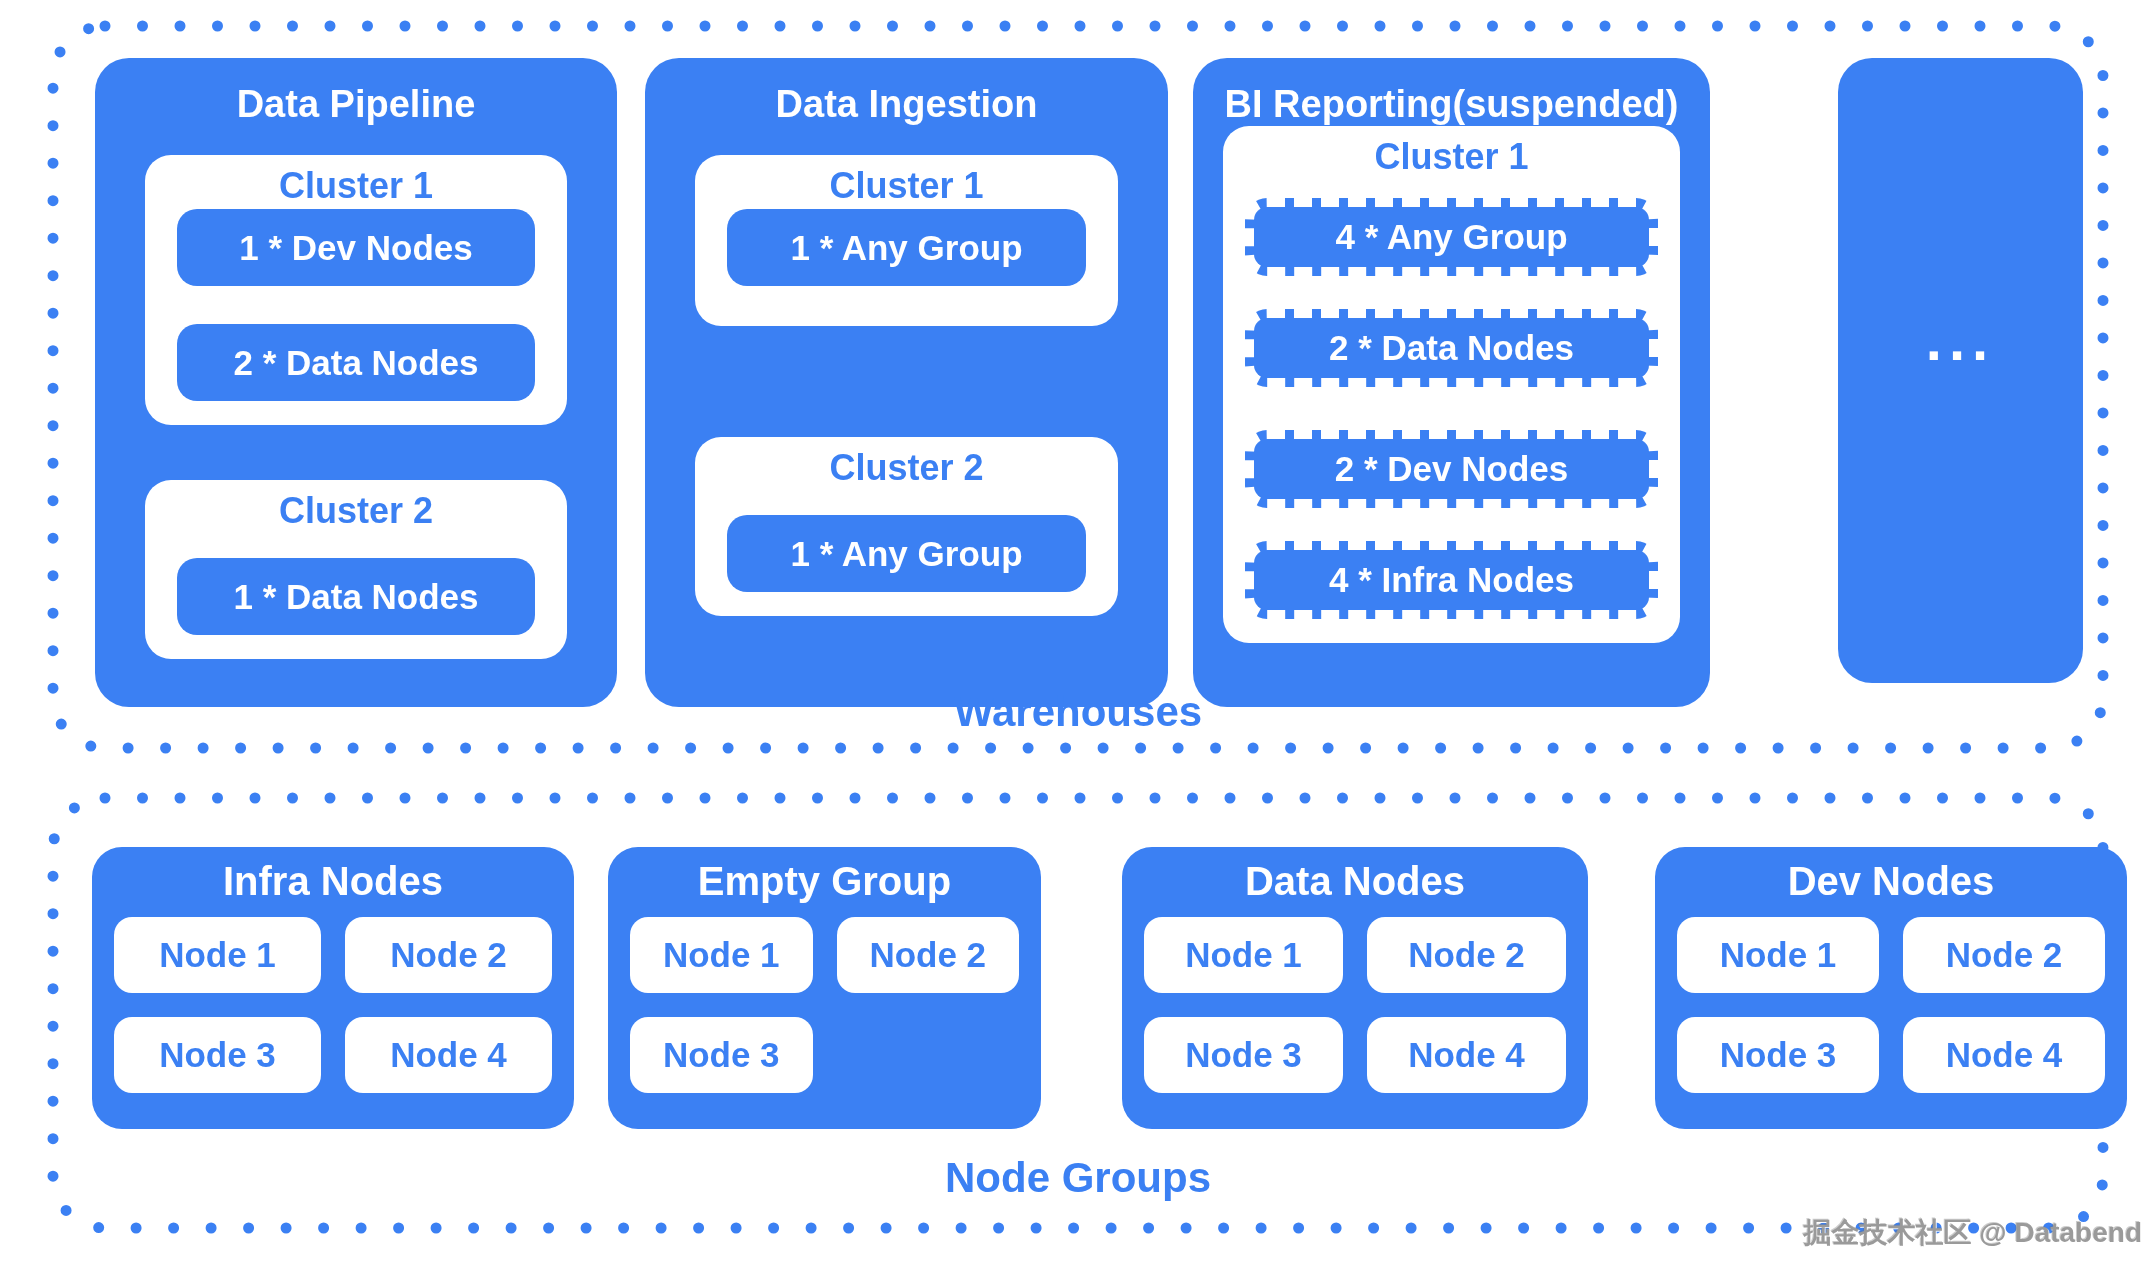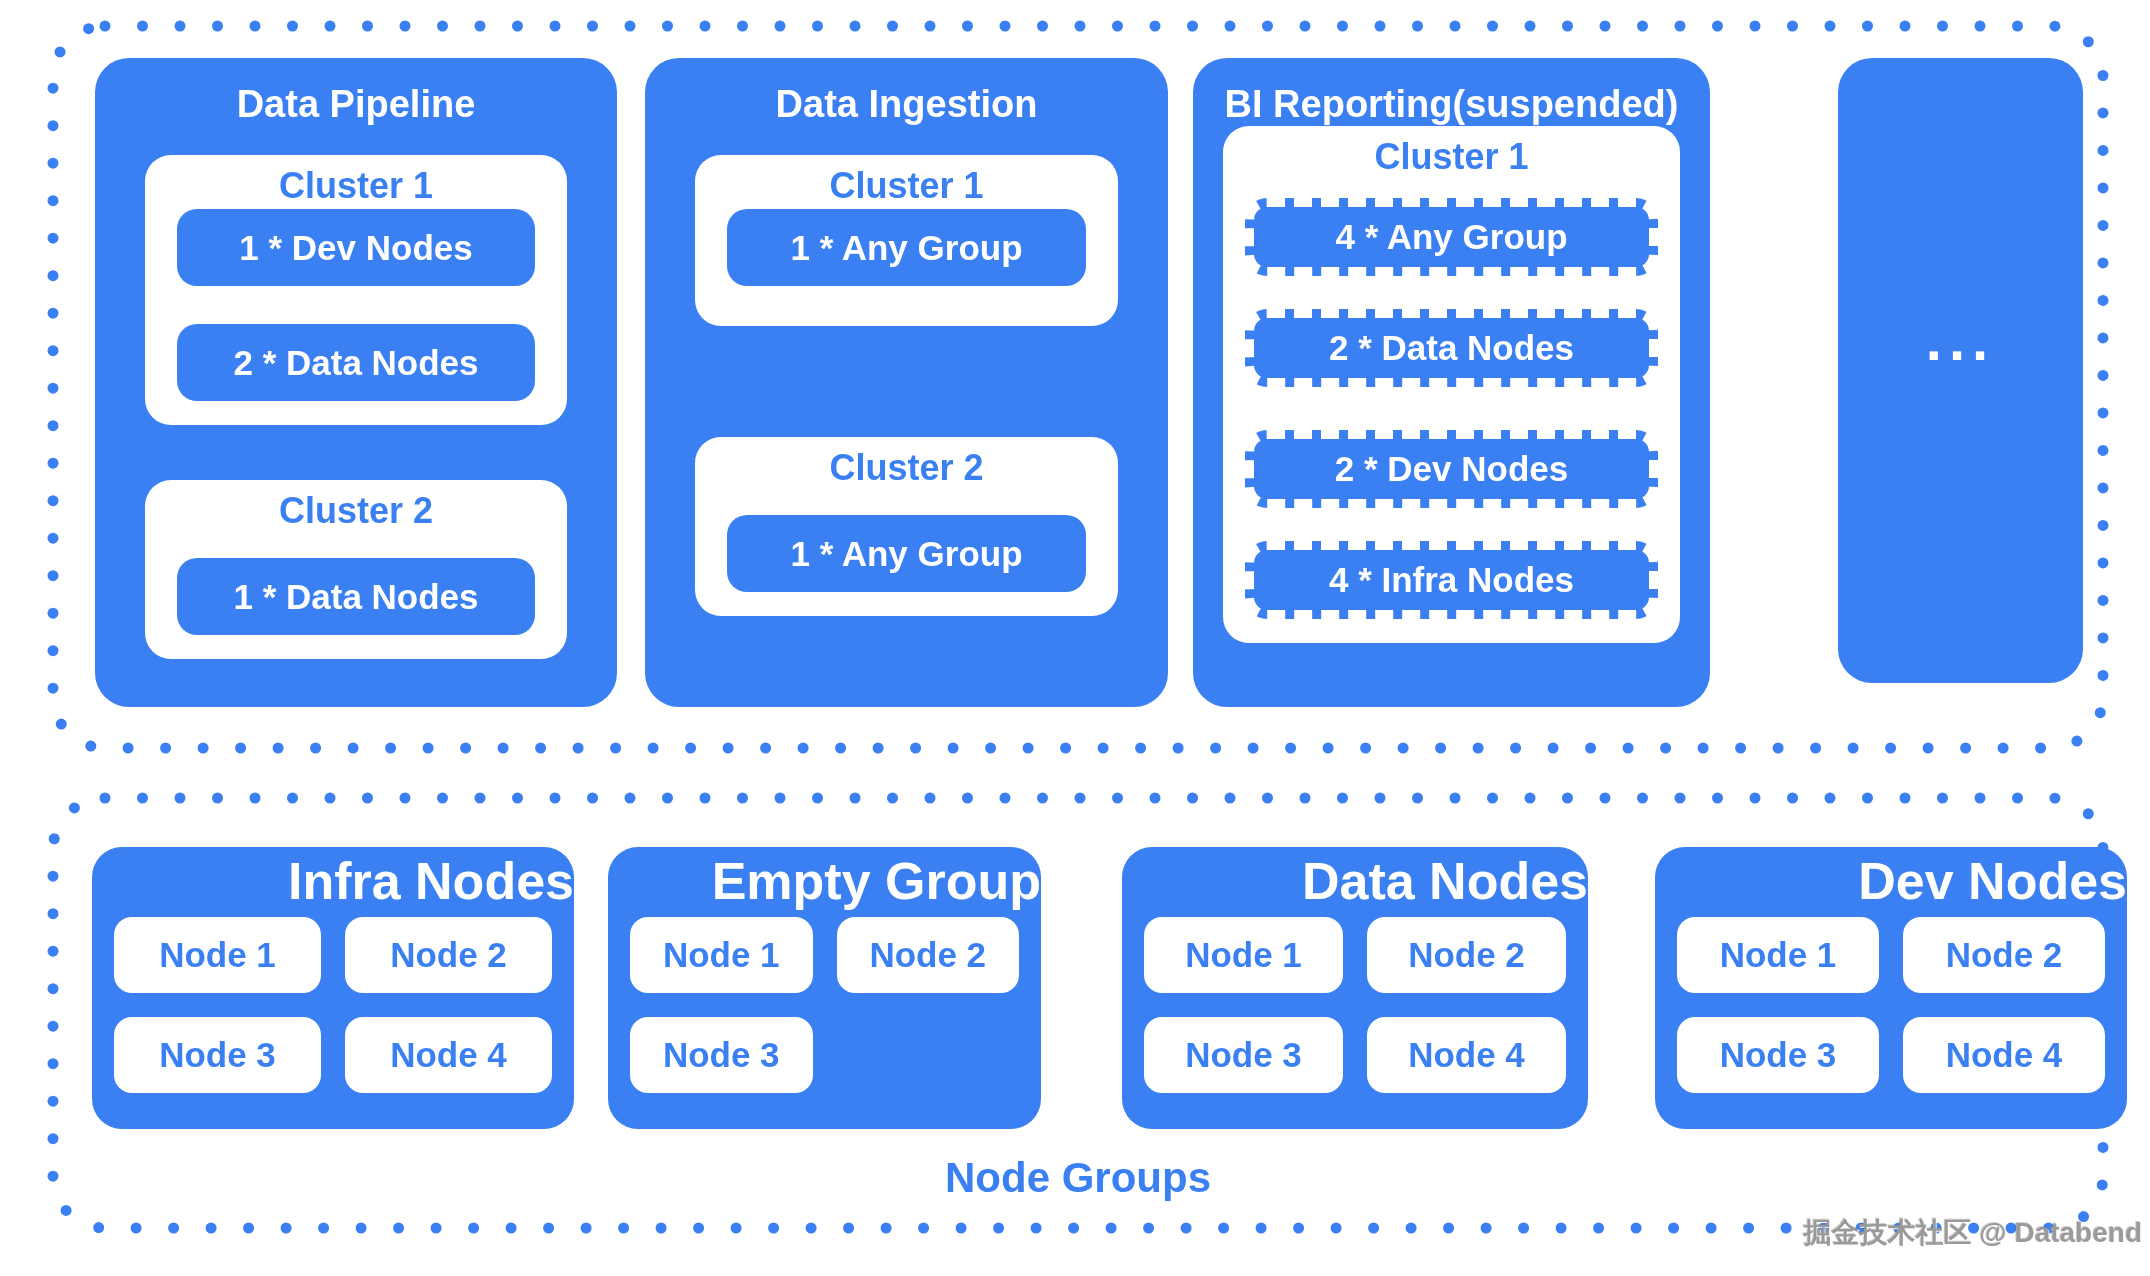--- a/index.html
+++ b/index.html
@@ -46,21 +46,21 @@
   .wbox-ellipsis{position:absolute;left:0;width:100%;text-align:center;top:252px;
                  font-size:58px;line-height:60px;font-weight:800;letter-spacing:7px;color:#fff;}
 
   
   .ngroup{position:absolute;top:55px;height:270px;background:var(--accent);border-radius:30px;
           color:#fff;padding-top:12px;box-sizing:content-box;}
   .ngroup1{left:45px;width:482px;}
   .ngroup2{left:561px;width:433px;}
   .ngroup3{left:1075px;width:466px;}
   .ngroup4{left:1608px;width:472px;}
-  .ngroup-title{margin:0;font-size:52px;line-height:44px;font-weight:800;text-align:right;}
+  .ngroup-title{margin:0;font-size:40px;line-height:44px;font-weight:800;text-align:center;}
   .npills{margin:14px 22px 0;display:grid;grid-template-columns:1fr 1fr;column-gap:18px;row-gap:33px;gap:24px;}
   .npill{height:76px;background:#fff;border-radius:18px;color:var(--accent);
          display:flex;align-items:center;justify-content:center;font-size:35px;font-weight:800;}
 
   .watermark{position:absolute;top:1214px;right:8px;font-size:28px;font-weight:700;color:#9a9a9a;
              text-shadow:1px 1px 0 rgba(255,255,255,.85), -1px -1px 0 rgba(110,110,110,.35);z-index:5;}
 </style>
 </head>
 <body>
 
@@ -101,20 +101,21 @@
             <div class="cpill pill-1 dashed">4 * Any Group</div>
             <div class="cpill pill-2 dashed">2 * Data Nodes</div>
             <div class="cpill pill-3 dashed">2 * Dev Nodes</div>
             <div class="cpill pill-4 dashed">4 * Infra Nodes</div>
           </div>
         </div>
         <div class="wbox wbox4">
           <div class="wbox-ellipsis">...</div>
         </div>
       </div>
+    <div class="section-label" id="warehouses-label">Warehouses</div>
   </div>
 
   <div class="section" id="nodegroups-section">
     <svg class="dots-svg" width="2062" height="442" viewBox="0 0 2062 442" aria-hidden="true">
       <rect x="6" y="6" width="2050" height="430" rx="52" fill="none" stroke="#3b80f3" stroke-width="11" stroke-linecap="round" stroke-dasharray="0 37.5"></rect>
     </svg>
     <div id="node-group-boxes">
         <div class="ngroup ngroup1">
           <div class="ngroup-title">Infra Nodes</div>
           <div class="npills">

